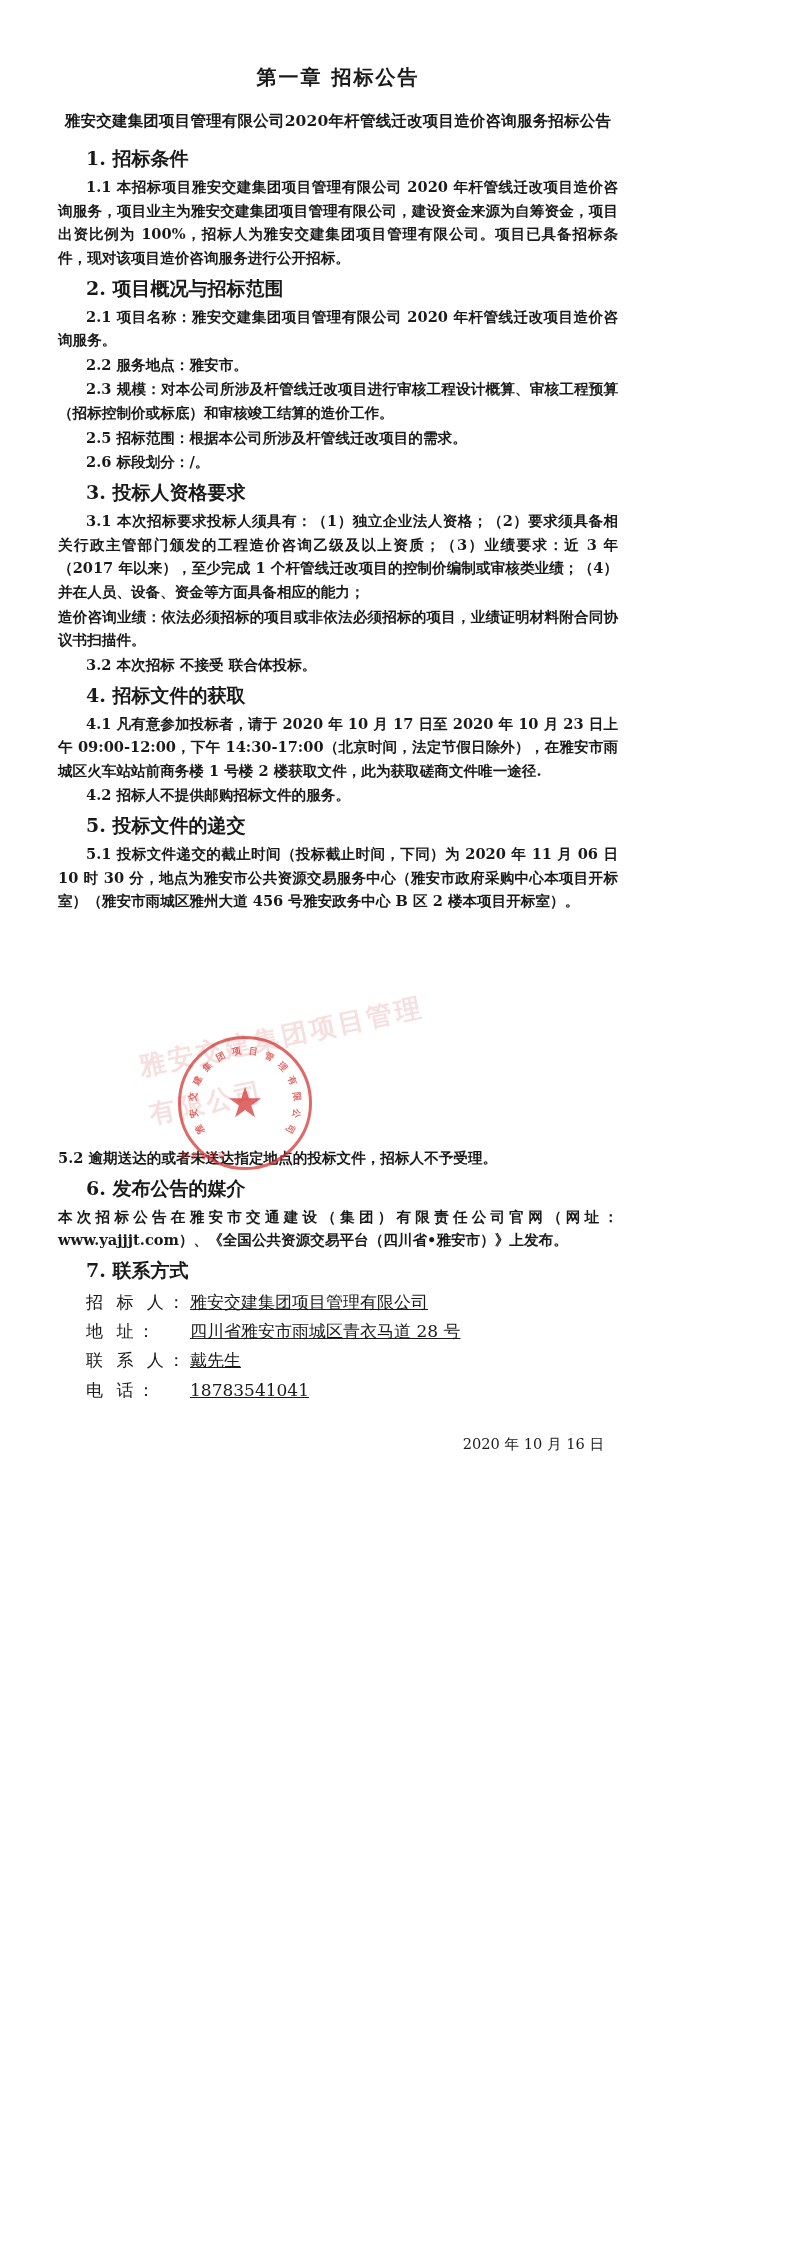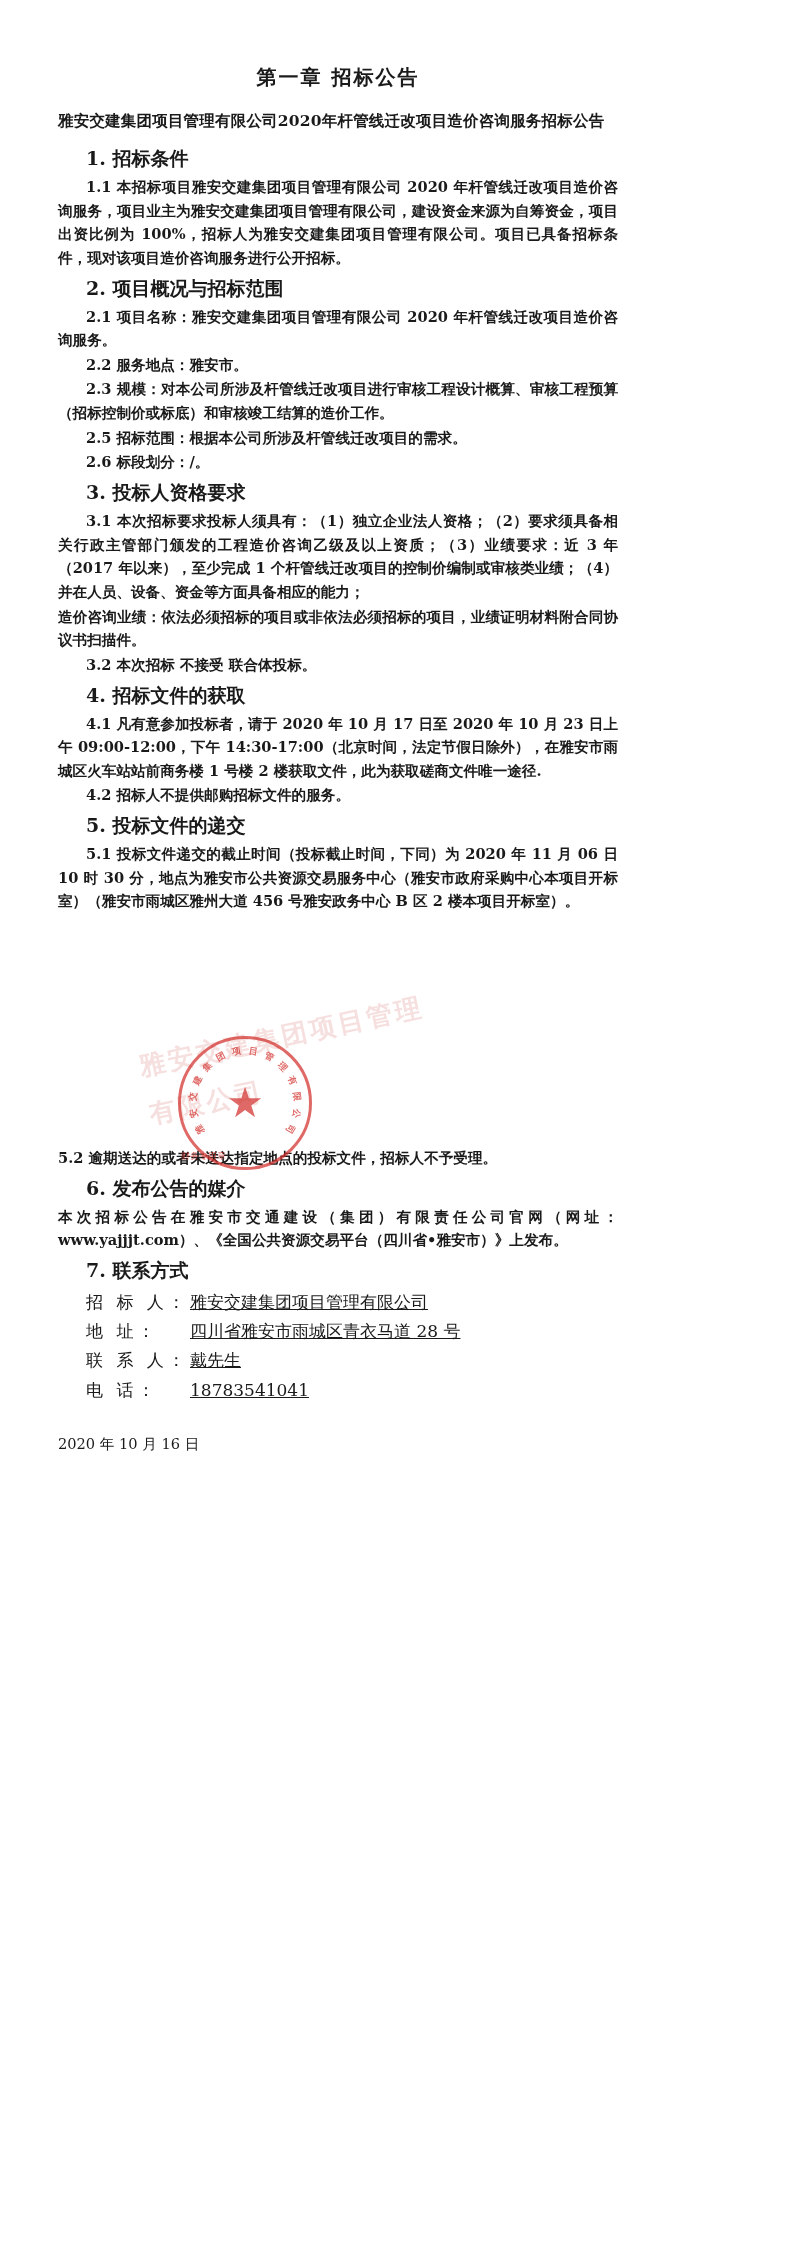--- a/index.html
+++ b/index.html
@@ -22,21 +22,21 @@
     padding: 50px 58px 40px 58px;
   }
   .doc-title {
     text-align: center;
     font-size: 20px;
     font-weight: bold;
     letter-spacing: 2px;
     margin: 14px 0 20px 0;
   }
   .subtitle {
-    text-align: left;
+    text-align: center;
     font-size: 15.5px;
     font-weight: bold;
     letter-spacing: 0.2px;
     margin: 0 0 14px 0;
   }
   .sec-head {
     font-size: 19px;
     font-weight: bold;
     margin: 6px 0 3px 0;
     text-indent: 28px;
@@ -69,20 +69,21 @@
   }
   .contact-table td.lbl {
     width: 104px;
     letter-spacing: 4px;
   }
   .contact-table td.val {
     text-decoration: underline;
     min-width: 250px;
   }
   .date-line {
+    text-align: right;
     font-size: 14.6px;
     margin-top: 30px;
     padding-right: 14px;
   }
   .stamp {
     position: absolute;
     left: 178px;
     top: 1036px;
     width: 128px;
     height: 128px;

